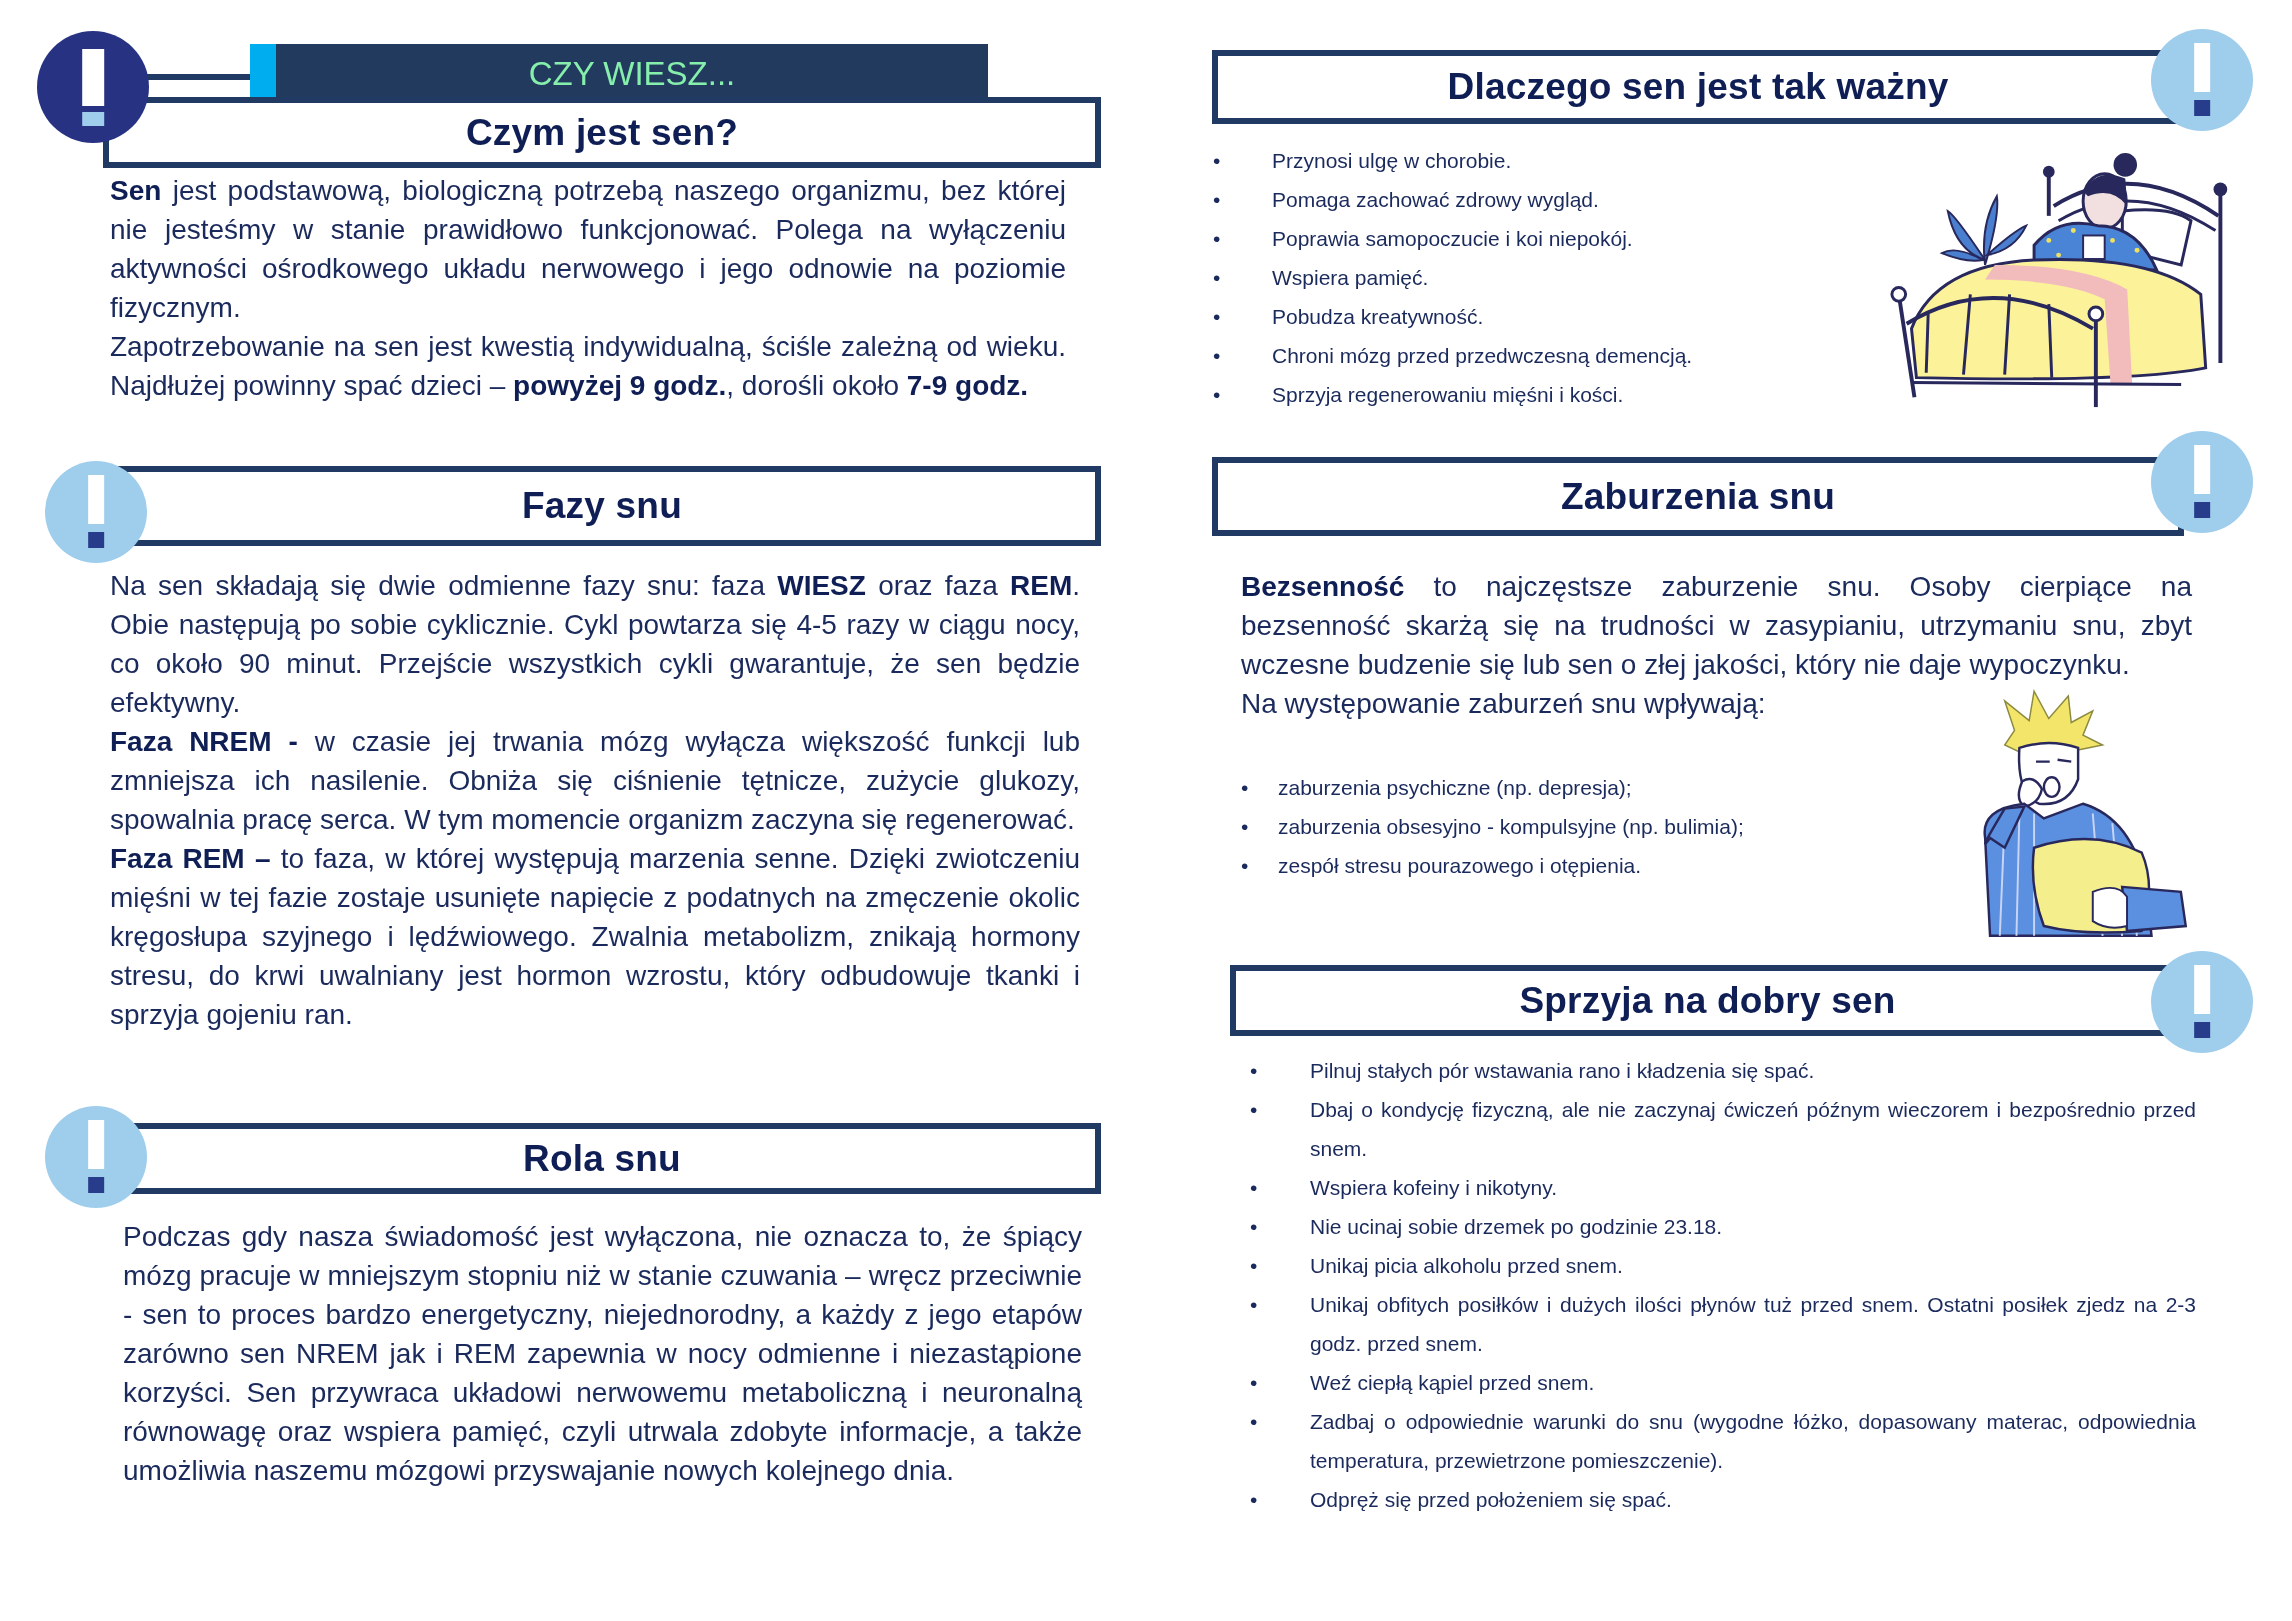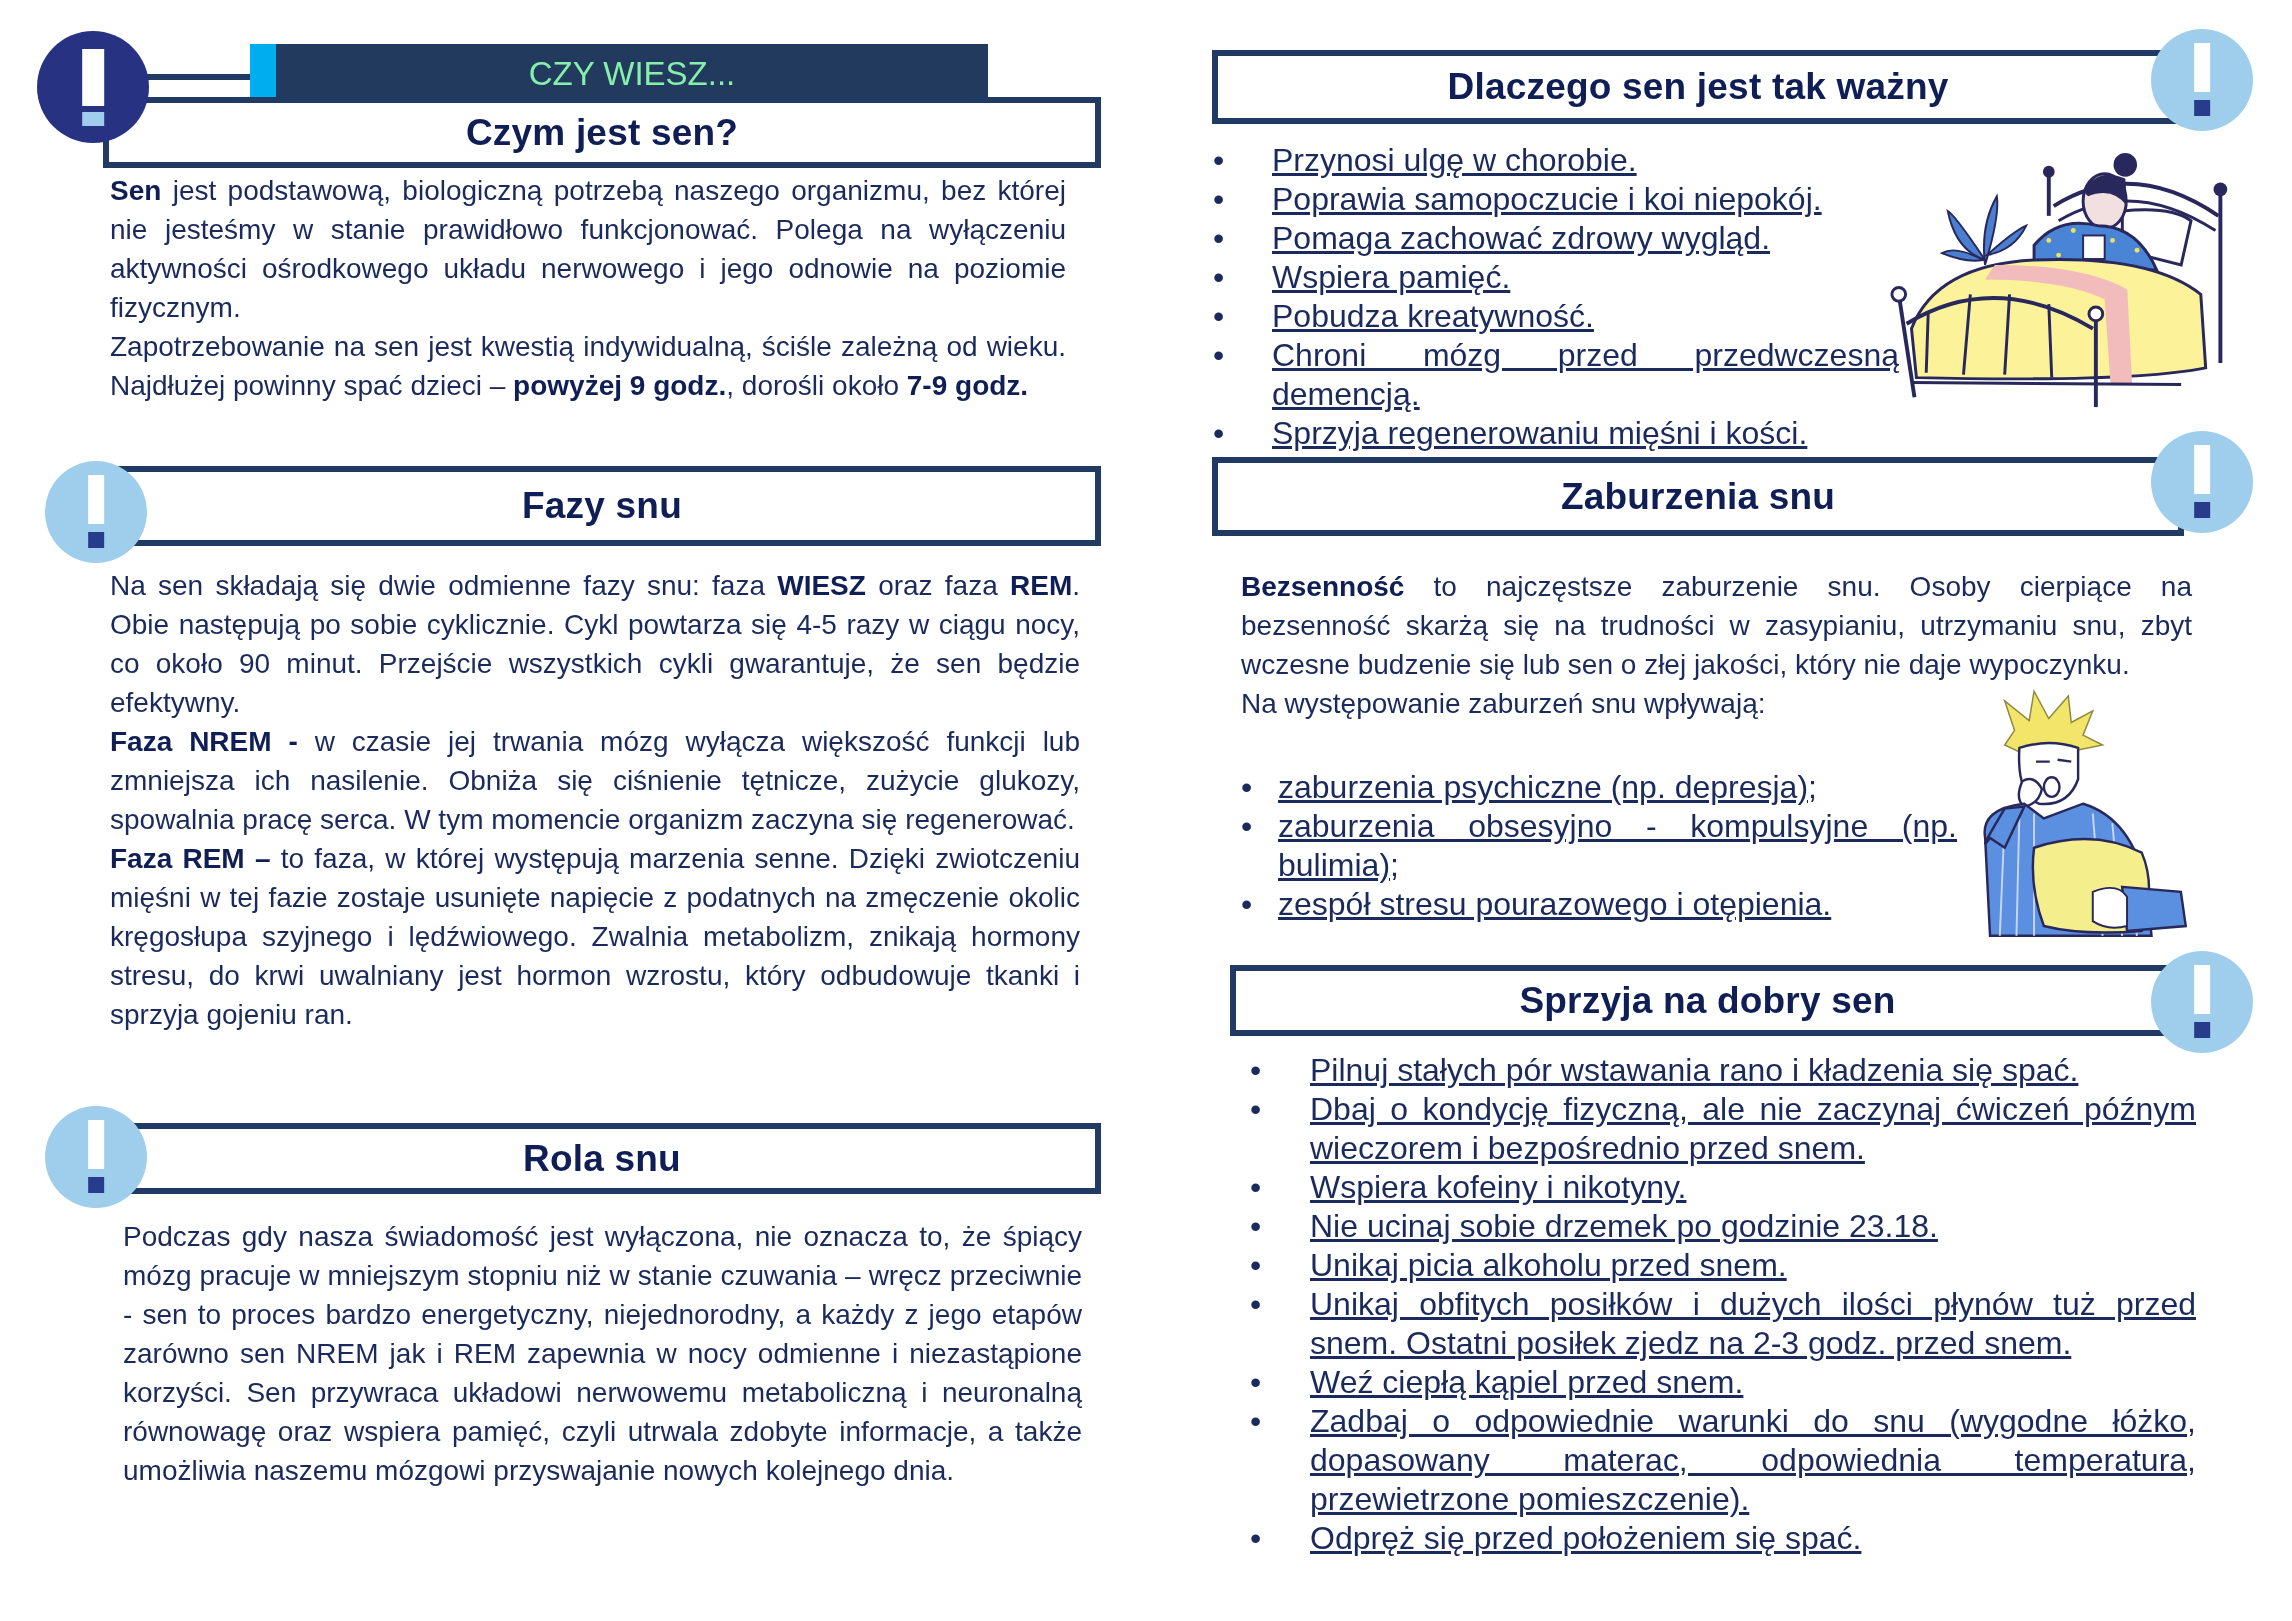--- a/index.html
+++ b/index.html
@@ -11,21 +11,21 @@
   .htitle{font-weight:bold;font-size:37px;color:#0f1f55;letter-spacing:0.2px;}
   .icon{position:absolute;border-radius:50%;background:#9fcdec;}
   .icon .bar{position:absolute;left:50%;transform:translateX(-50%);background:#fff;}
   .icon .dot{position:absolute;left:50%;transform:translateX(-50%);background:#283c8c;}
   .icon.dark{background:#283283;}
   .icon.dark .bar{background:#ffffff;}
   .icon.dark .dot{background:#9fcdec;}
   .para{position:absolute;font-size:28px;line-height:39px;text-align:justify;color:#1b2a5c;}
   .para p{margin:0;}
   .para b{color:#0f1f55;}
-  ul.bl{position:absolute;margin:0;padding:0;list-style:none;font-size:32px;line-height:39px;color:#1b2a5c;text-decoration:underline;}
+  ul.bl{position:absolute;margin:0;padding:0;list-style:none;font-size:21px;line-height:39px;color:#1b2a5c;}
   ul.bl li{position:relative;text-align:justify;}
   ul.bl li::before{content:"•";position:absolute;left:0;color:#1b2a5c;}
   #czy-bar{background:#213a5e;color:#86efac;font-size:33px;display:flex;align-items:center;justify-content:center;}
   #czy-strip{background:#00adef;}
   svg{position:absolute;overflow:visible;}
 </style>
 </head>
 <body>
 
 <div class="abs" style="left:147px;top:74px;width:108px;height:5.9px;background:#213a63;"></div>
@@ -77,22 +77,22 @@
 <div class="hbox" style="left:1212px;top:50px;width:972px;height:74px;">
   <span class="htitle">Dlaczego sen jest tak ważny</span>
 </div>
 <div class="icon" style="left:2151px;top:29px;width:102px;height:102px;">
   <div class="bar" style="top:13.7px;width:15.7px;height:49px;"></div>
   <div class="dot" style="top:71px;width:15.7px;height:15.7px;"></div>
 </div>
 
 <ul class="bl" id="dlaczego-list" style="left:1213px;top:141px;width:686px;">
     <li style="padding-left: 59px;">Przynosi ulgę w chorobie.</li>
+    <li style="padding-left: 59px;">Pomaga zachować zdrowy wygląd.</li>
     <li style="padding-left: 59px;">Poprawia samopoczucie i koi niepokój.</li>
-    <li style="padding-left: 59px;">Pomaga zachować zdrowy wygląd.</li>
     <li style="padding-left: 59px;">Wspiera pamięć.</li>
     <li style="padding-left: 59px;">Pobudza kreatywność.</li>
     <li style="padding-left: 59px;">Chroni mózg przed przedwczesną demencją.</li>
     <li style="padding-left: 59px;">Sprzyja regenerowaniu mięśni i kości.</li>
   </ul>
 
 <svg style="left:1887px;top:157px;" width="353" height="255" viewBox="0 0 360 260">
 
   <path d="M165 15 L165 60" stroke="#28285c" stroke-width="4" fill="none"></path>
   <circle cx="165" cy="15" r="6" fill="#28285c"></circle>

